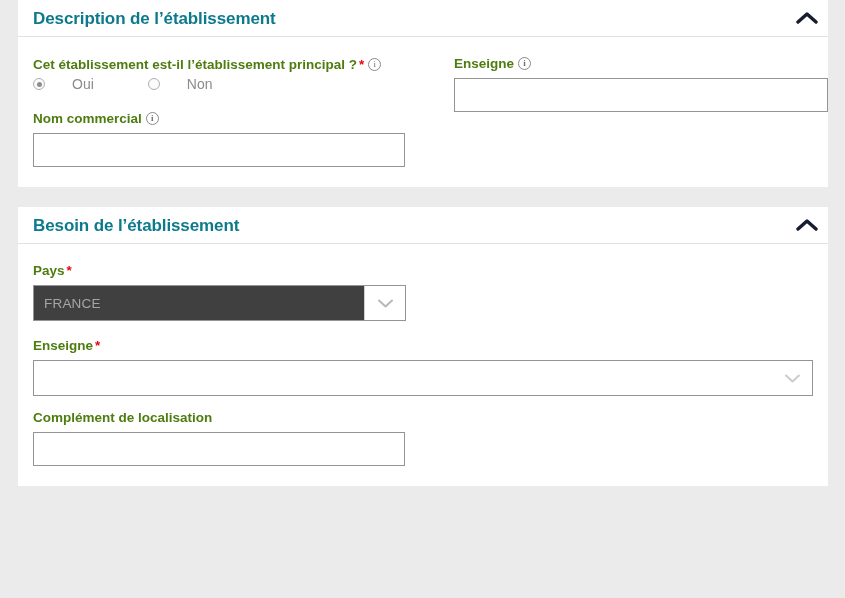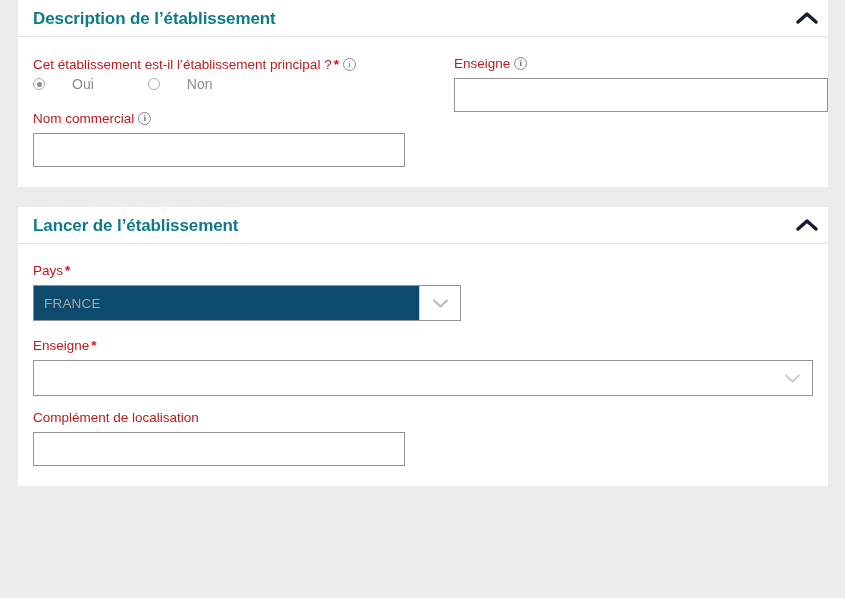--- a/index.html
+++ b/index.html
@@ -66,22 +66,22 @@
     display: flex;
     align-items: flex-start;
   }
   .col-left { width: 405px; flex: 0 0 405px; }
   .col-right { width: 375px; flex: 0 0 375px; margin-left: 16px; }
 
   .field { margin-bottom: 0; }
 
   .label {
     font-size: 13.5px;
-    font-weight: normal;
-    color: #b91c1c;
+    font-weight: bold;
+    color: #4d7c0f;
     line-height: 17px;
     display: inline;
   }
   .label-block {
     font-size: 13.5px;
     font-weight: bold;
     color: #2c2c2c;
     line-height: 18px;
     margin-bottom: 5px;
   }
@@ -197,22 +197,22 @@
   
   .select-wrap {
     position: relative;
     box-sizing: border-box;
     height: 36px;
     border: 1px solid #949494;
     display: flex;
     align-items: center;
   }
   .select-pays {
-    width: 428px;
-    background: #0c4a6e;
+    width: 373px;
+    background: #404040;
   }
   .select-value {
     flex: 1;
     padding: 0 10px;
     font-size: 13.5px;
     color: #a5a5a5;
     letter-spacing: 0.2px;
   }
   .select-btn {
     width: 41px;
@@ -296,21 +296,21 @@
           </div>
         </div>
 
       </div>
     </div>
   </div>
 
   <div class="card">
 
     <div class="card-header">
-      <div class="card-title">Lancer de l’établissement</div>
+      <div class="card-title">Besoin de l’établissement</div>
       <span class="chevron-up">
         <svg width="22" height="14" viewBox="0 0 22 14" aria-hidden="true">
           <polyline points="2,11 11,3 20,11" fill="none" stroke="#161d2e" stroke-width="3.4" stroke-linecap="round" stroke-linejoin="round"></polyline>
         </svg>
       </span>
     </div>
 
     <div class="card-body">
 
 

